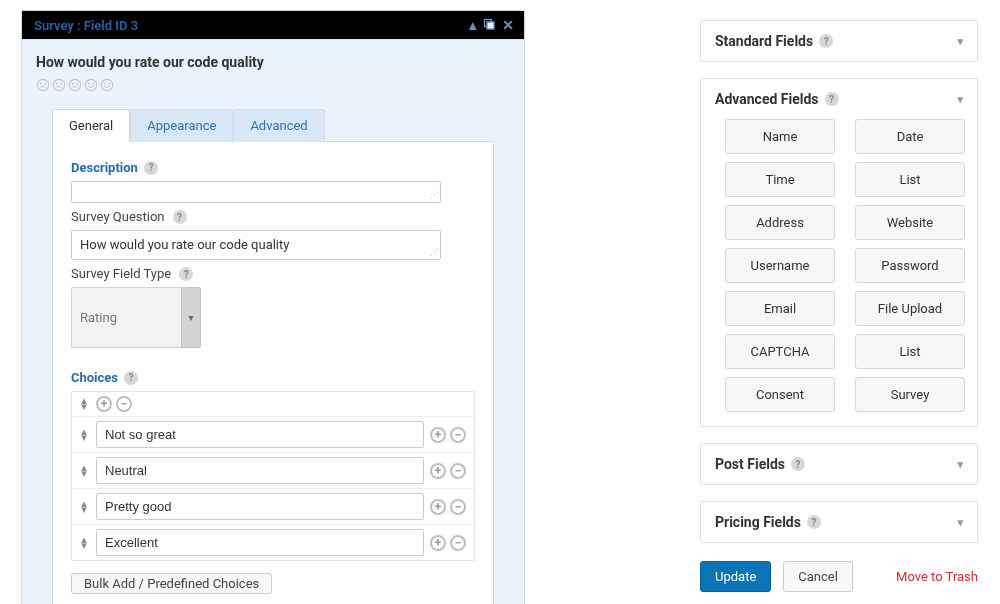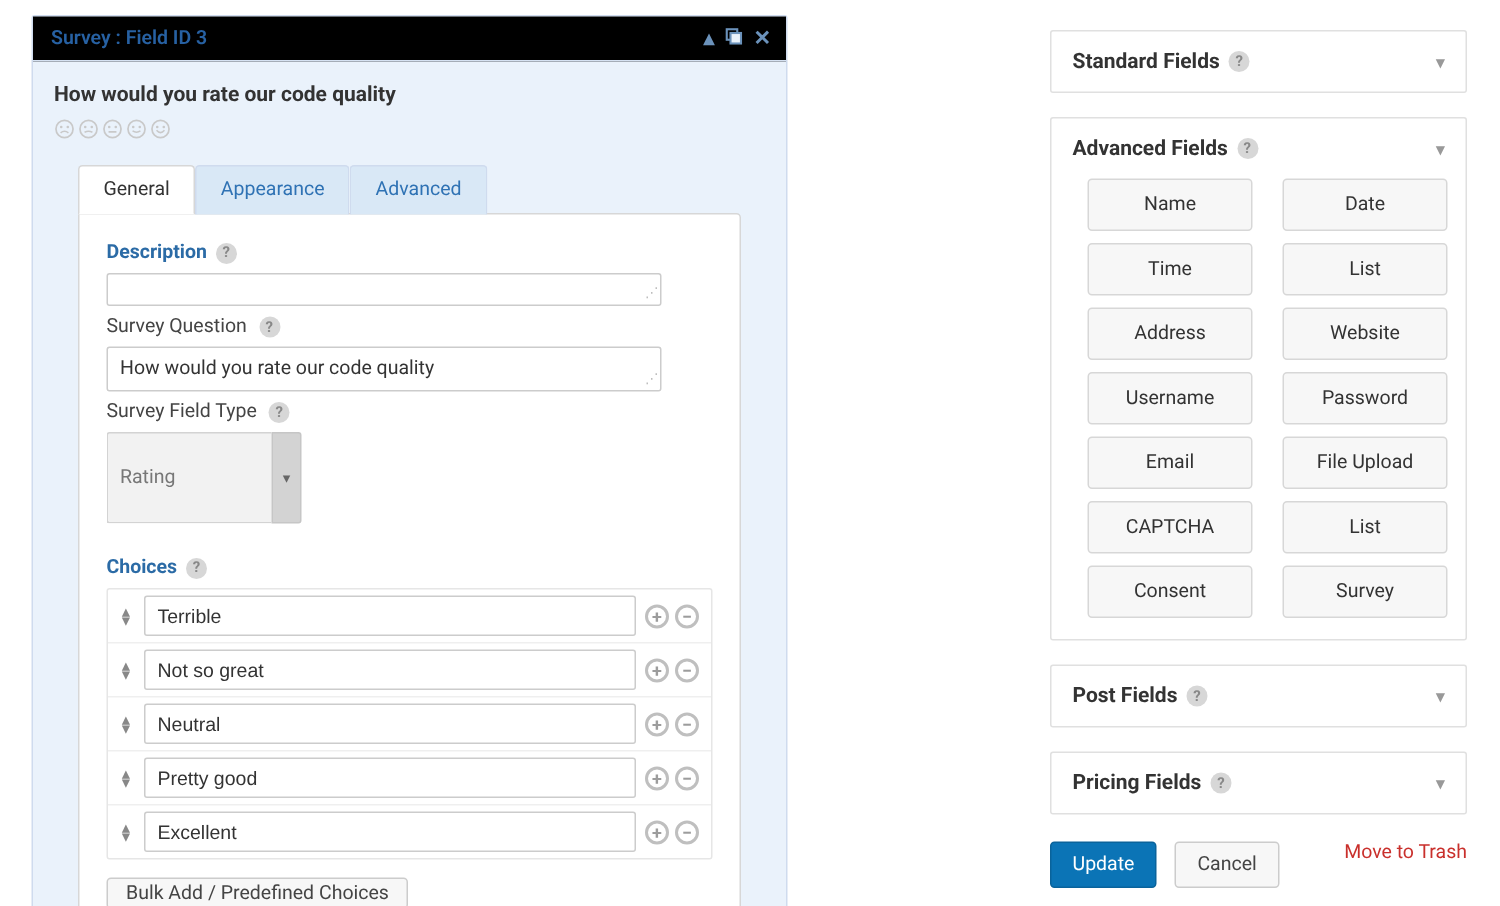--- a/index.html
+++ b/index.html
@@ -280,20 +280,21 @@
     font-size: 13px;
     color: #333;
     text-align: center;
     border-radius: 3px;
     cursor: pointer;
     margin-left: 12px;
   }
 
   .actions-row {
     display: flex;
+    align-items: center;
     margin-top: 18px;
   }
   .btn-primary {
     background: #0b74b6;
     border: 1px solid #0a639b;
     color: #fff;
     padding: 7px 14px;
     font-size: 13px;
     border-radius: 3px;
     cursor: pointer;
@@ -406,21 +407,20 @@
         <span>Choices</span>
         <span class="help-q">?</span>
       </div>
 
       <div class="choices">
         <div class="choice-row">
           <div class="drag">
               <span>▴</span>
               <span>▾</span>
             </div>
-          <input class="choice-input" value="Terrible" style="">
           <div class="row-actions">
             <span class="circ">+</span>
             <span class="circ">−</span>
           </div>
         </div>
         <div class="choice-row">
           <div class="drag">
               <span>▴</span>
               <span>▾</span>
             </div>

